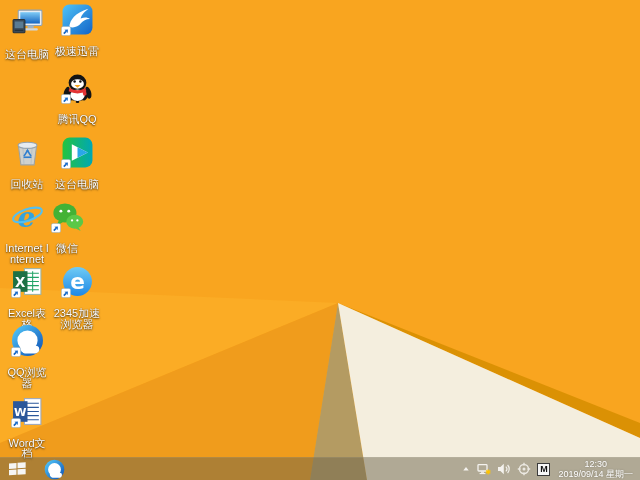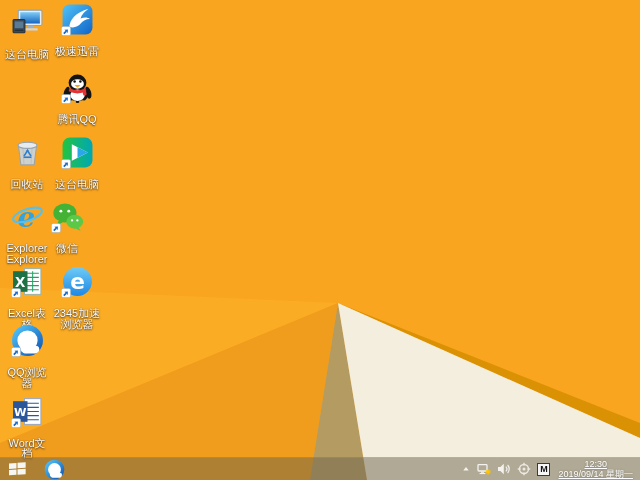--- a/index.html
+++ b/index.html
@@ -40,21 +40,20 @@
   .tray-icon svg { width:100%; height:100%; display:block; }
   .ime-box {
     width:13px; height:13px; background:#f7f7f7; border:1px solid #3b3b3b;
     color:#111; font-size:9px; font-weight:bold; line-height:1;
     display:flex; align-items:center; justify-content:center; cursor:pointer;
   }
   .clock {
     color:#fff; font-size:9px; line-height:10.5px; text-align:center;
     padding:0 2px; cursor:pointer; text-shadow:0 0 2px rgba(0,0,0,.35);
     white-space:nowrap;
-    text-decoration:underline;
   }
 </style>
 </head>
 <body>
 
 <div class="screen">
 
   <svg class="wallpaper" width="640" height="480" viewBox="0 0 640 480" preserveAspectRatio="none">
     <rect width="640" height="480" fill="#F9A51F"></rect>
     <polygon points="338,303 0,288 0,443" fill="#FBAC25"></polygon>
@@ -179,21 +178,21 @@
         </div>
         <div class="icon-label">这台电脑</div>
       </div>
       <div class="desk-icon" style="left: 3px; top: 200.4px;">
         <div class="icon-img">
           <svg viewBox="0 0 32 32">
     <text x="15" y="26" text-anchor="middle" font-family="DejaVu Serif, serif" font-style="italic" font-weight="bold" font-size="27" fill="#33A3DE">e</text>
     <ellipse cx="16" cy="14.5" rx="14.6" ry="5.6" fill="none" stroke="#55BFEE" stroke-width="2" transform="rotate(-19 16 14.5)"></ellipse>
           </svg>
         </div>
-        <div class="icon-label">Explorer Explorer</div>
+        <div class="icon-label">Internet Internet</div>
       </div>
       <div class="desk-icon" style="left: 43px; top: 200.4px;">
         <div class="icon-img">
           <svg viewBox="0 0 32 32">
     <ellipse cx="13.5" cy="12.5" rx="11.2" ry="9.2" fill="#43B235"></ellipse>
     <path d="M7.5 20 L5 25.5 L11.5 21.4 Z" fill="#43B235"></path>
     <circle cx="9.6" cy="10.8" r="1.4" fill="#fff"></circle>
             <circle cx="17.2" cy="10.8" r="1.4" fill="#fff"></circle>
     <ellipse cx="23" cy="21" rx="8.2" ry="6.8" fill="#5BC848"></ellipse>
     <path d="M26.6 26.4 L28.8 30 L23.6 27.4 Z" fill="#5BC848"></path>

